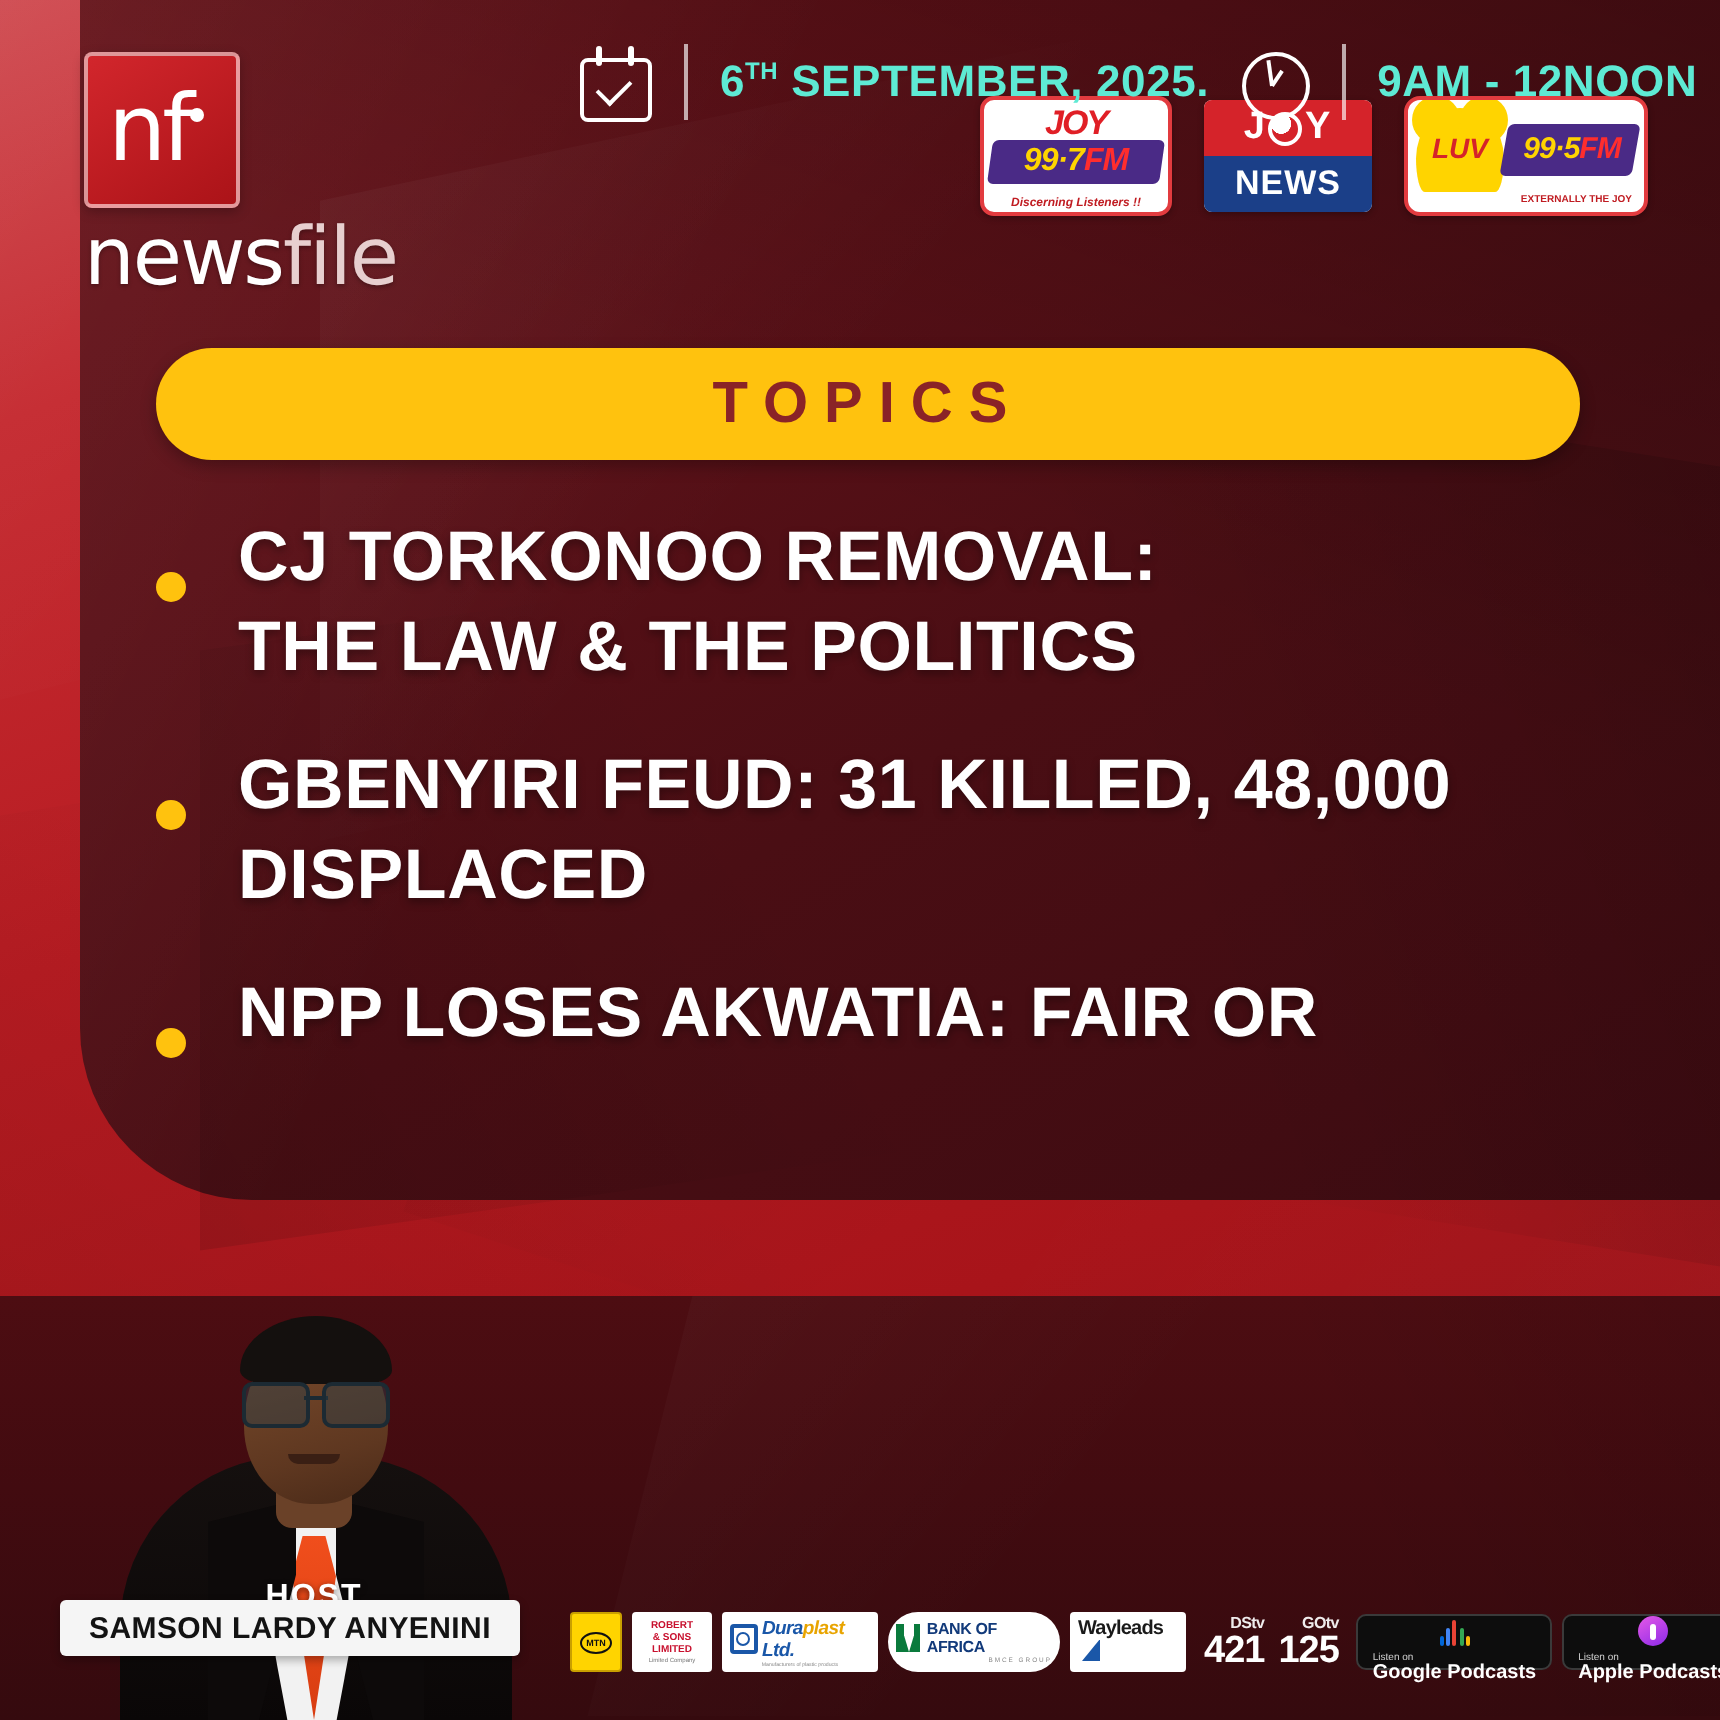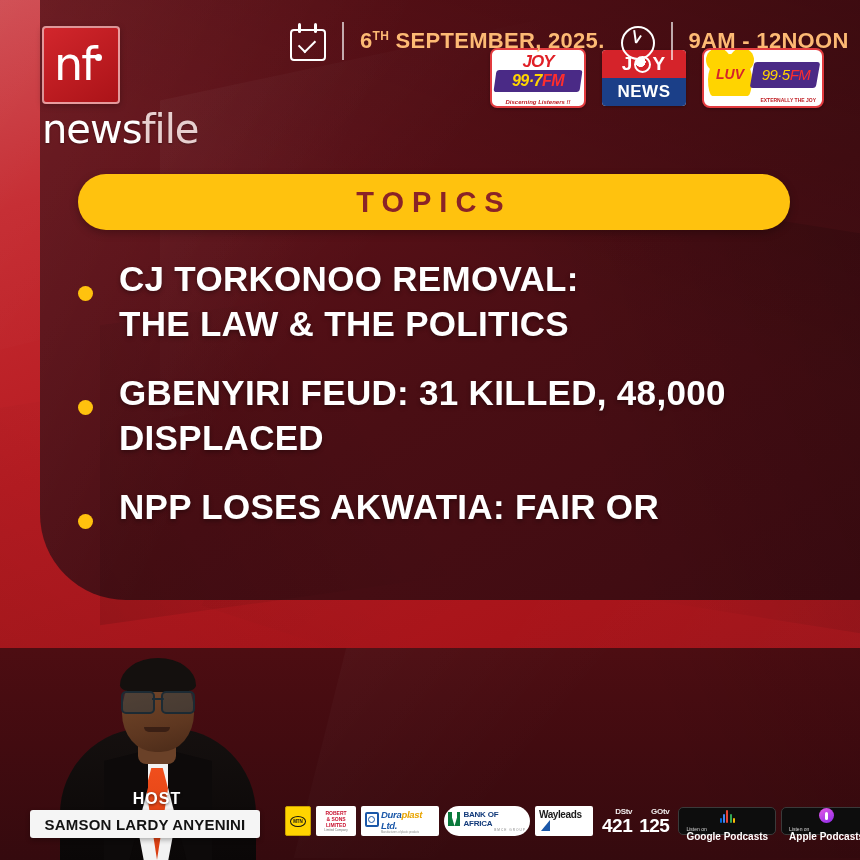--- a/index.html
+++ b/index.html
@@ -123,21 +123,21 @@
   .logo-luv .heart span{
     position:absolute;z-index:2;left:0;right:0;top:12px;text-align:center;
     font-size:14px;font-weight:bold;font-style:italic;color:#d5232a;
   }
   .logo-luv .band{
     position:absolute;left:48px;top:12px;width:66px;height:26px;background:#4a2a86;
     transform:skewX(-10deg);border-radius:3px;
   }
   .logo-luv .freq{
     position:absolute;left:50px;top:12px;width:64px;height:26px;line-height:26px;
-    text-align:center;font-size:15px;font-weight:normal;font-style:italic;color:#ffd400;
+    text-align:center;font-size:15px;font-weight:bold;font-style:italic;color:#ffd400;
     letter-spacing:-.5px;
   }
   .logo-luv .freq em{color:#ff2d2d;font-style:italic;}
   .logo-luv .tag{
     position:absolute;right:6px;bottom:3px;font-size:5px;color:#c01c22;font-weight:bold;
   }
 
   
   .panel{
     position:absolute;left:40px;top:0;right:0;height:600px;
@@ -236,21 +236,21 @@
   .host-mouth{
     position:absolute;left:92px;bottom:128px;width:26px;height:5px;
     background:#3a1f14;border-radius:0 0 12px 12px;
   }
   .host-label{
     position:absolute;left:0;right:0;bottom:52px;text-align:center;
     color:#ffffff;font-size:16px;font-weight:bold;letter-spacing:1px;z-index:3;
     text-shadow:0 1px 3px rgba(0,0,0,.6);
   }
   .host-name{
-    position:absolute;left:-22px;bottom:22px;width:230px;height:28px;
+    position:absolute;left:-22px;bottom:32px;width:230px;height:28px;
     background:#f5f5f5;border-radius:3px;z-index:4;
     display:flex;align-items:center;justify-content:center;
     box-shadow:0 2px 5px rgba(0,0,0,.3);
   }
   .host-name span{
     color:#131313;font-size:15px;font-weight:bold;letter-spacing:.2px;
   }
 
   
   .footer{
@@ -260,21 +260,21 @@
   }
   .footer .ff{position:absolute;pointer-events:none;opacity:.35;}
   .ffa{top:0;left:320px;width:340px;height:210px;
        background:linear-gradient(120deg,rgba(255,255,255,.07),rgba(255,255,255,0) 62%);
        transform:skewX(-14deg);}
   .ffb{top:0;right:0;width:300px;height:210px;
        background:linear-gradient(250deg,rgba(0,0,0,.25),rgba(0,0,0,0) 60%);}
 
   .datetime{
     position:absolute;left:290px;top:22px;display:flex;align-items:center;z-index:9;
-    color:#fdba74;
+    color:#5eead4;
   }
   .dt-sep{width:2px;height:38px;background:rgba(255,255,255,.65);margin:0 16px;}
   .dt-text{font-size:22px;font-weight:bold;letter-spacing:.3px;white-space:nowrap;}
   .dt-text sup{font-size:12px;vertical-align:super;}
 
   .cal-icon{width:36px;height:36px;position:relative;}
   .cal-icon .body{
     position:absolute;left:0;top:6px;width:32px;height:28px;
     border:2.5px solid #fff;border-radius:4px;
   }

